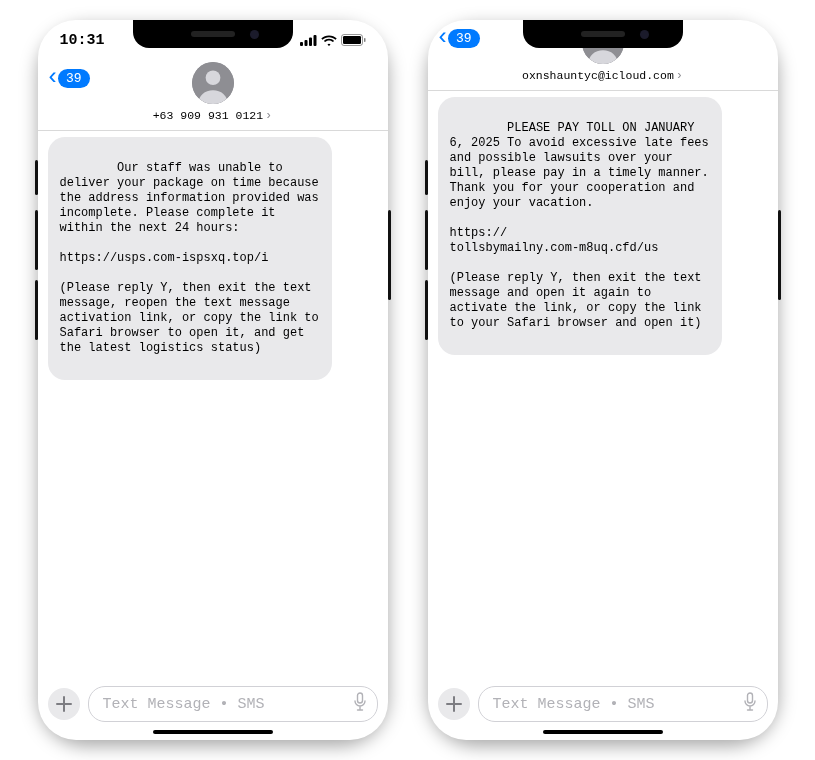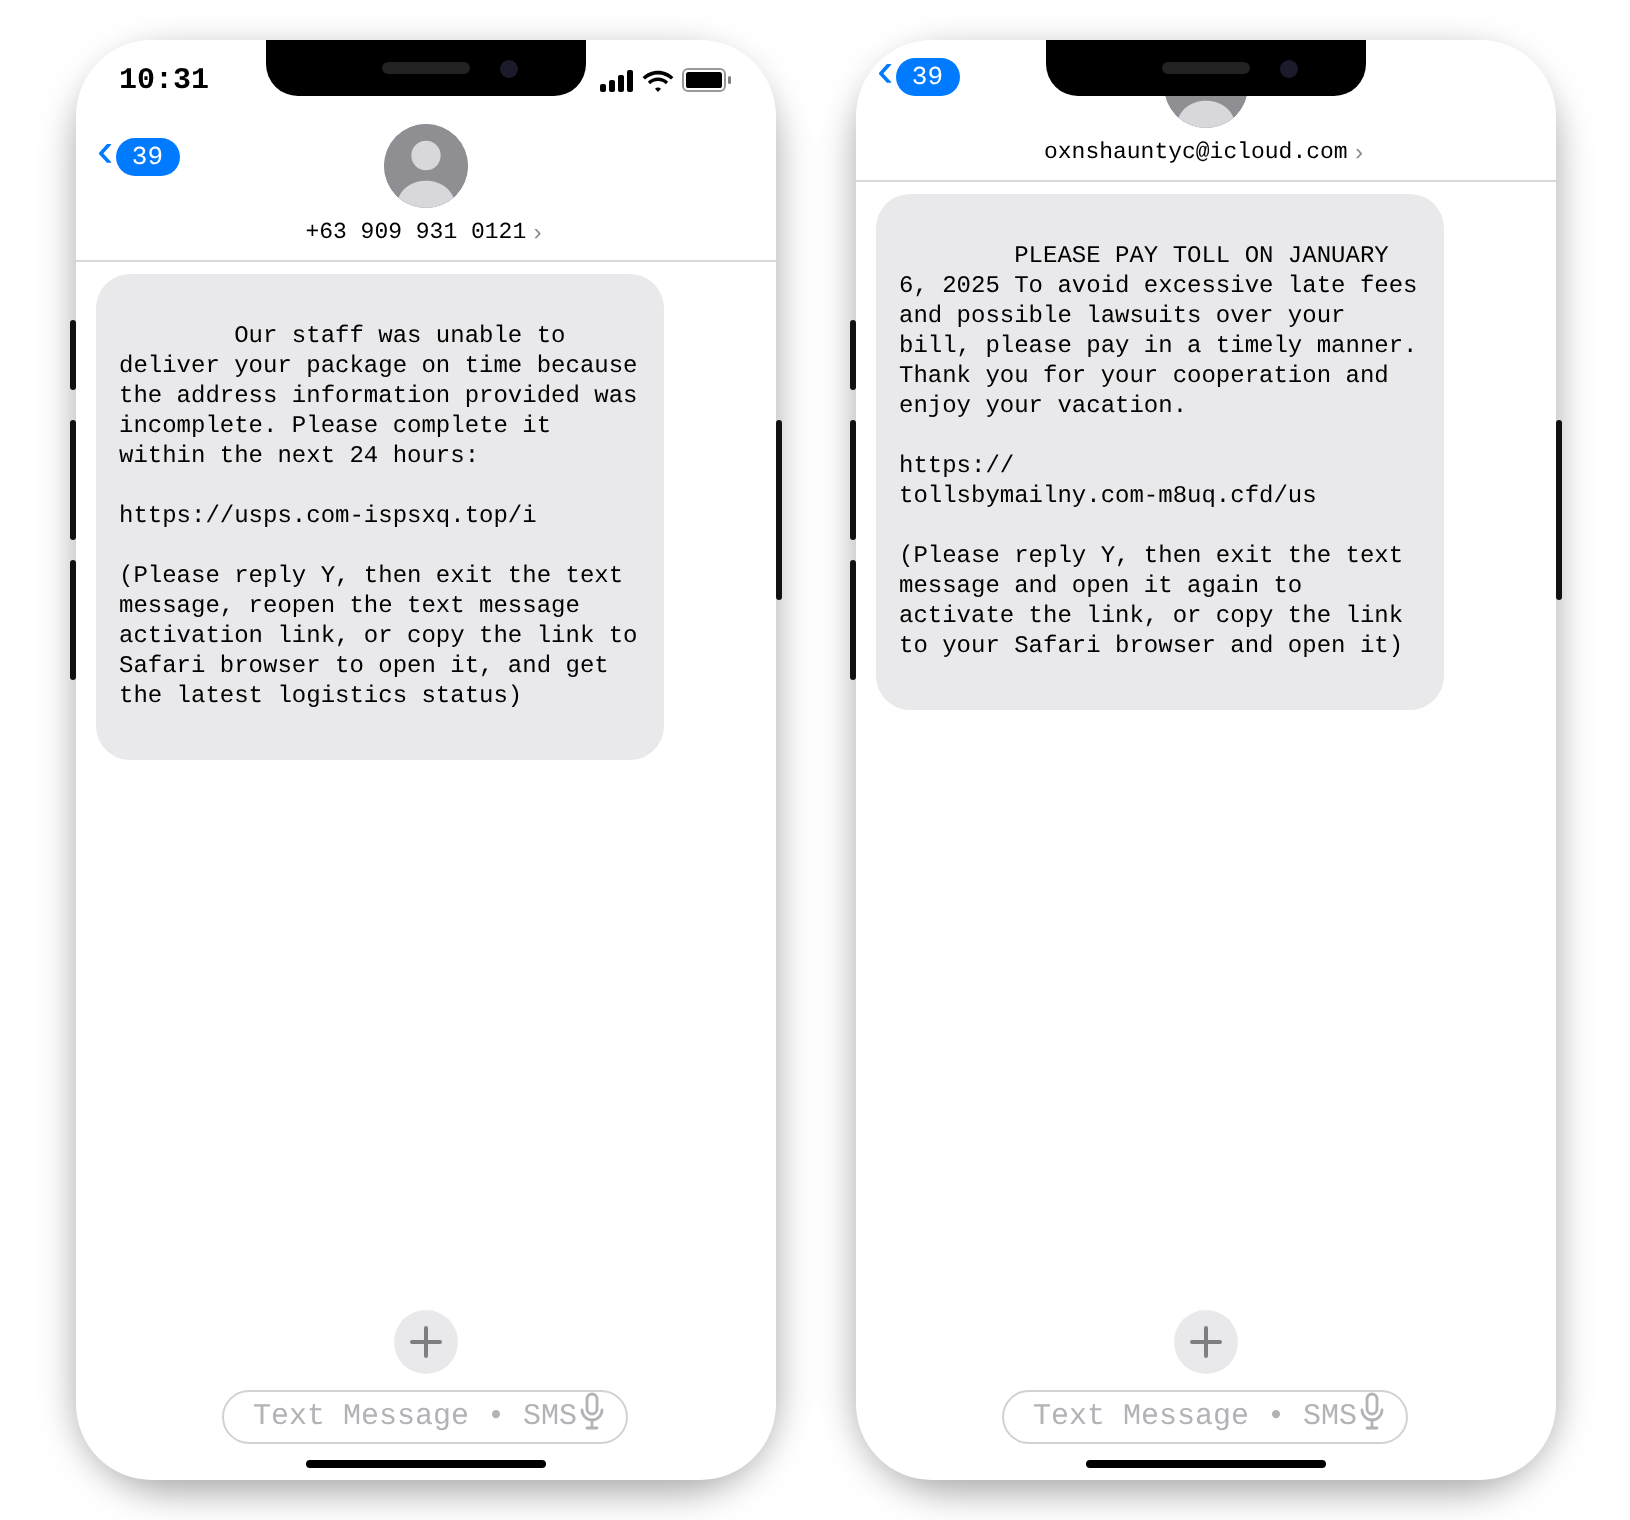--- a/index.html
+++ b/index.html
@@ -192,21 +192,20 @@
     max-width: 260px;
     white-space: pre-wrap;
     word-wrap: break-word;
   }
   .input-bar {
     flex-shrink: 0;
     padding: 6px 10px 6px;
     display: flex;
     align-items: center;
     gap: 8px;
-    flex-direction: column;
   }
   .plus-btn {
     width: 32px;
     height: 32px;
     border-radius: 50%;
     background: #e9e9eb;
     color: #7d7d82;
     display: flex;
     align-items: center;
     justify-content: center;

